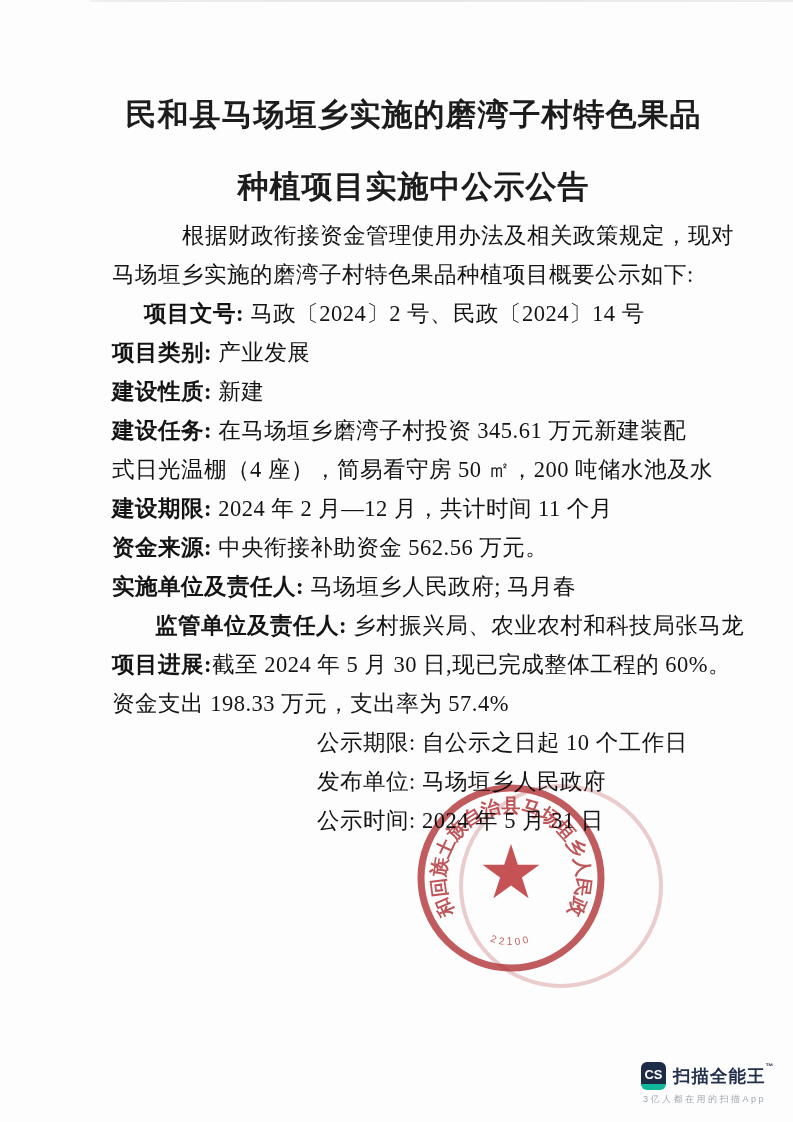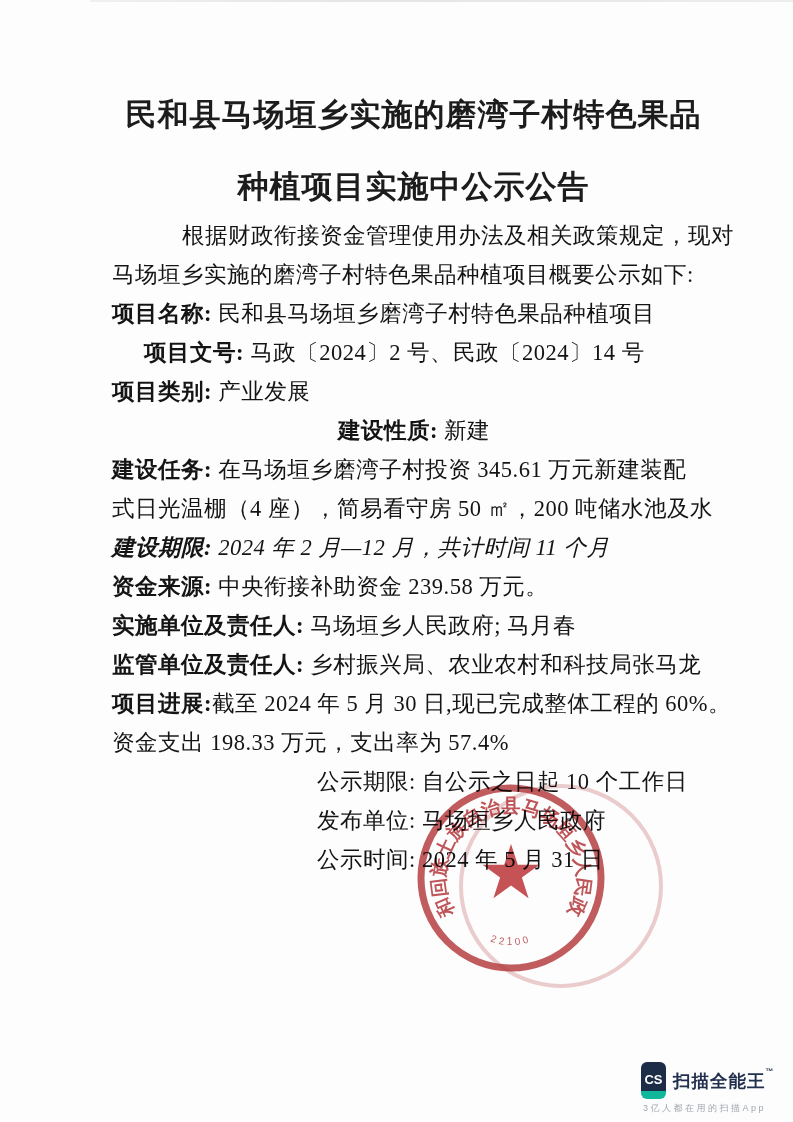--- a/index.html
+++ b/index.html
@@ -39,21 +39,21 @@
   .seal{
     position:absolute;left:393px;top:768px;width:290px;height:240px;
     mix-blend-mode:multiply;
     pointer-events:none;
   }
   .watermark{
     position:absolute;right:10px;bottom:12px;width:170px;height:48px;
   }
   .wm-row{display:flex;align-items:center;justify-content:flex-start;gap:7px;margin-left:28px;}
   .wm-badge{
-    width:25px;height:37px;border-radius:6px;
+    width:25px;height:28px;border-radius:6px;
     background:linear-gradient(180deg,#1d2c47 0%,#1d2c47 78%,#10b79a 78%,#10b79a 100%);
     color:#ffffff;font-family:"Liberation Sans","DejaVu Sans",sans-serif;
     font-weight:bold;font-size:13px;display:flex;align-items:center;justify-content:center;
     padding-bottom:3px;box-sizing:border-box;
   }
   .wm-name{
     font-family:"Liberation Sans","DejaVu Sans",sans-serif;
     font-weight:bold;font-size:17.5px;color:#22304e;letter-spacing:1px;
     position:relative;
   }
@@ -73,48 +73,45 @@
   <div class="title line1">民和县马场垣乡实施的磨湾子村特色果品</div>
   <div class="title line2">种植项目实施中公示公告</div>
 
   <div class="body-block" id="body-lines">
       <div class="body-line" style="padding-left: 70px;">
       <span class="lbl"></span><span class="val">根据财政衔接资金管理使用办法及相关政策规定，现对</span>
     </div>
       <div class="body-line" style="padding-left: 0px;">
       <span class="lbl"></span><span class="val">马场垣乡实施的磨湾子村特色果品种植项目概要公示如下:</span>
     </div>
-      <div class="body-line" style="padding-left: 0px;">
-      <span class="lbl">项目名称:</span><span class="val"> 民和县马场垣乡磨湾子村特色果品种植项目</span>
-    </div>
       <div class="body-line" style="padding-left: 0px; margin-left: 32px;">
       <span class="lbl">项目文号:</span><span class="val"> 马政〔2024〕2 号、民政〔2024〕14 号</span>
     </div>
       <div class="body-line" style="padding-left: 0px;">
       <span class="lbl">项目类别:</span><span class="val"> 产业发展</span>
     </div>
-      <div class="body-line" style="padding-left: 0px; text-align: center;">
+      <div class="body-line" style="padding-left: 0px;">
       <span class="lbl">建设性质:</span><span class="val"> 新建</span>
     </div>
       <div class="body-line" style="padding-left: 0px;">
       <span class="lbl">建设任务:</span><span class="val"> 在马场垣乡磨湾子村投资 345.61 万元新建装配</span>
     </div>
       <div class="body-line" style="padding-left: 0px;">
       <span class="lbl"></span><span class="val">式日光温棚（4 座），简易看守房 50 ㎡，200 吨储水池及水</span>
     </div>
-      <div class="body-line" style="padding-left: 0px; font-style: italic;">
+      <div class="body-line" style="padding-left: 0px;">
       <span class="lbl">建设期限:</span><span class="val"> 2024 年 2 月—12 月，共计时间 11 个月</span>
     </div>
       <div class="body-line" style="padding-left: 0px;">
-      <span class="lbl">资金来源:</span><span class="val"> 中央衔接补助资金 239.58 万元。</span>
+      <span class="lbl">资金来源:</span><span class="val"> 中央衔接补助资金 562.56 万元。</span>
     </div>
       <div class="body-line" style="padding-left: 0px;">
       <span class="lbl">实施单位及责任人:</span><span class="val"> 马场垣乡人民政府; 马月春</span>
     </div>
-      <div class="body-line" style="padding-left: 0px;">
+      <div class="body-line" style="padding-left: 0px; margin-left: 43px;">
       <span class="lbl">监管单位及责任人:</span><span class="val"> 乡村振兴局、农业农村和科技局张马龙</span>
     </div>
       <div class="body-line" style="padding-left: 0px; text-align: center;">
       <span class="lbl">项目进展:</span><span class="val">截至 2024 年 5 月 30 日,现已完成整体工程的 60%。</span>
     </div>
       <div class="body-line" style="padding-left: 0px;">
       <span class="lbl"></span><span class="val">资金支出 198.33 万元，支出率为 57.4%</span>
     </div>
       <div class="body-line" style="padding-left: 205px;">
       <span class="lbl"></span><span class="val">公示期限: 自公示之日起 10 个工作日</span>

